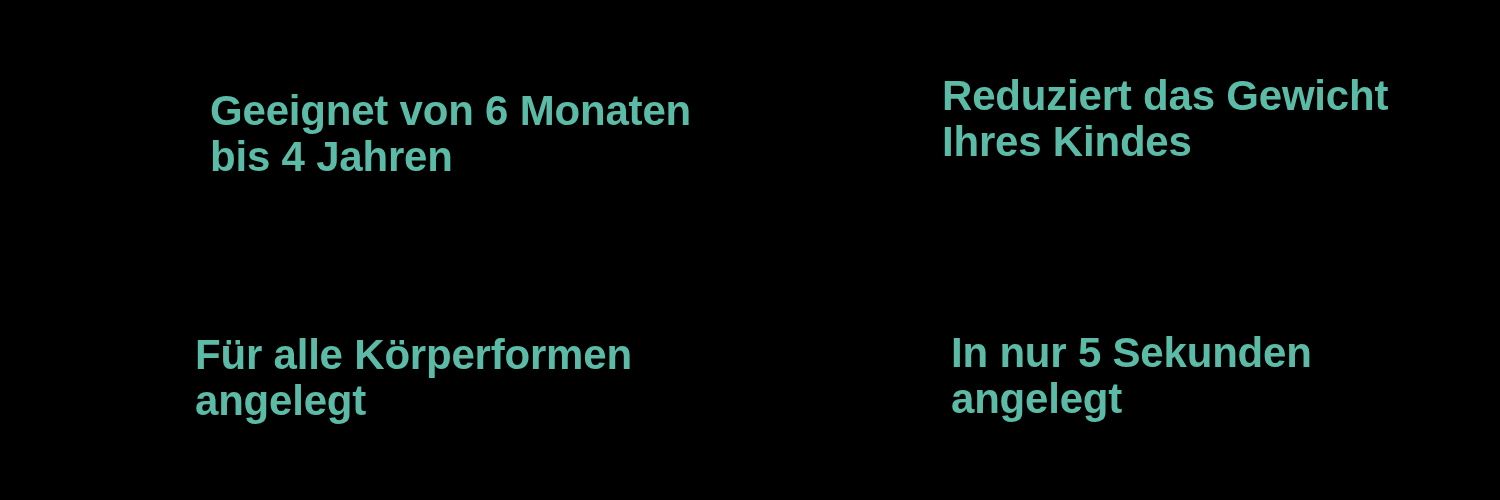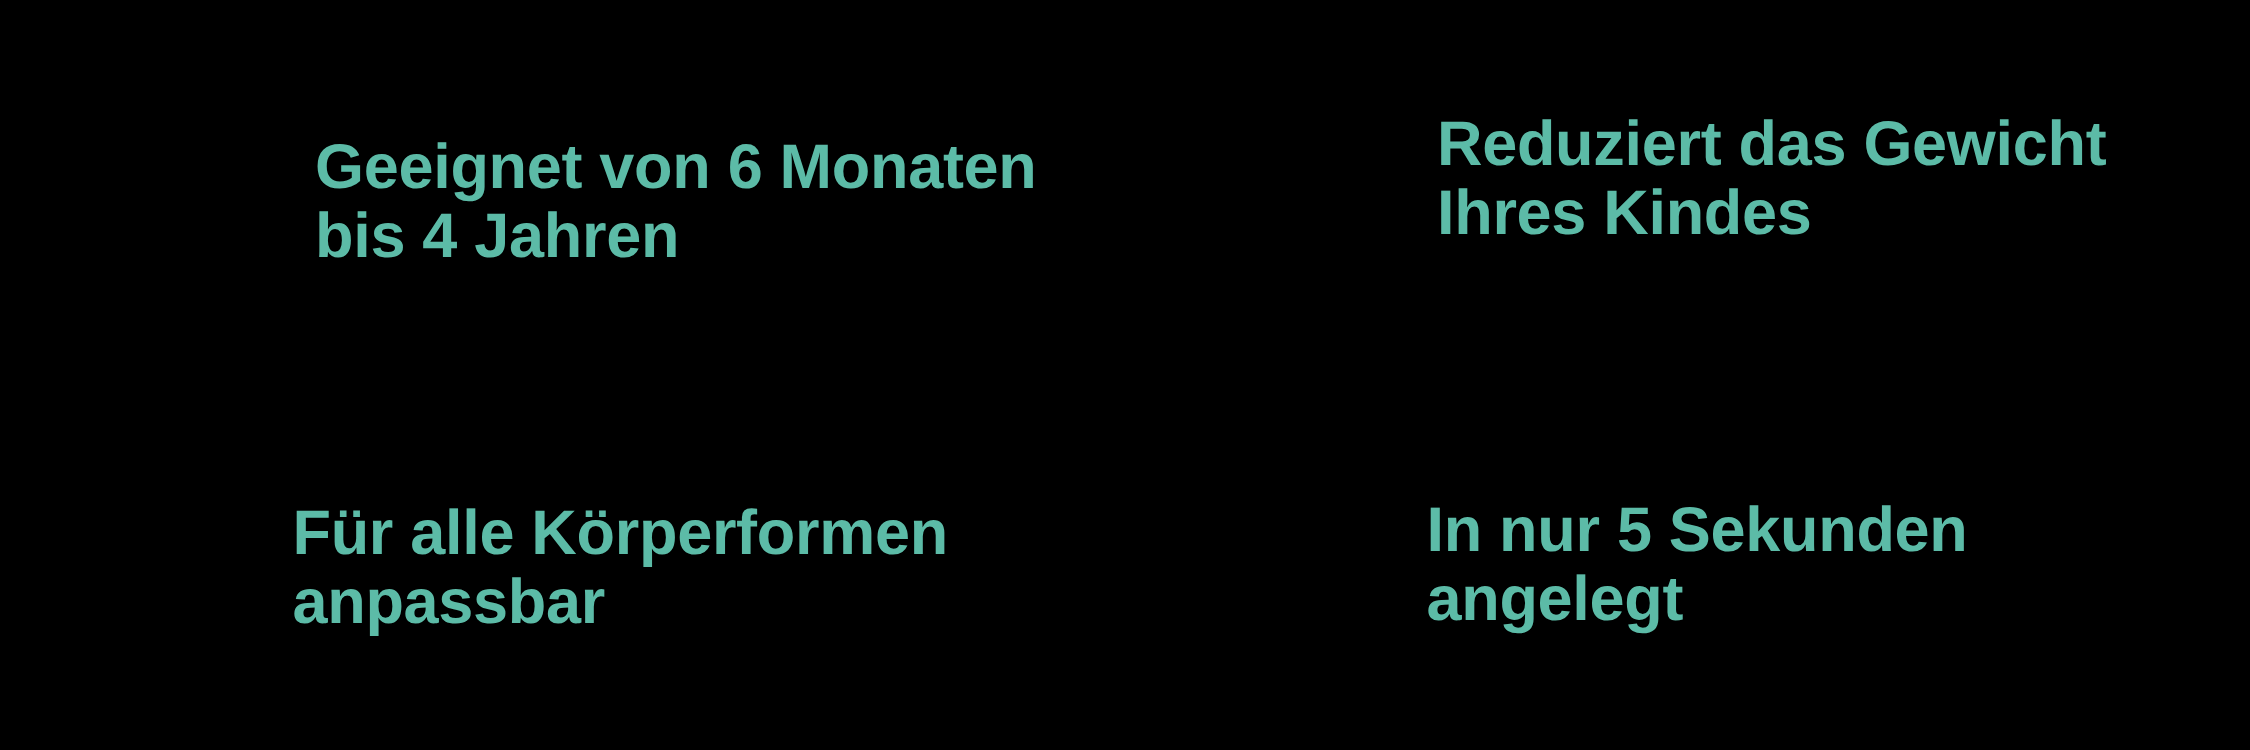--- a/index.html
+++ b/index.html
@@ -24,34 +24,34 @@
     font-weight: 700;
     font-size: 42px;
     line-height: 46px;
     letter-spacing: -0.2px;
     white-space: pre-line;
     -webkit-font-smoothing: antialiased;
   }
 
   
   .feature--age        { left: 210px; top: 88px; }
-  .feature--weight     { left: 942px; top: 73px; margin-left: 16px; }
+  .feature--weight     { left: 942px; top: 73px; }
   .feature--bodyshapes { left: 195px; top: 332px; }
   .feature--speed      { left: 939px; top: 330px; }
 </style>
 </head>
 <body style="background: rgb(0, 0, 0);">
 
 <div id="stage" style="background: rgb(0, 0, 0);">
 
   <div class="feature feature--age" style="color: rgb(92, 187, 167);">Geeignet von 6 Monaten
 bis 4 Jahren</div>
 
   <div class="feature feature--weight" style="color: rgb(92, 187, 167);">Reduziert das Gewicht
 Ihres Kindes</div>
 
   <div class="feature feature--bodyshapes" style="color: rgb(92, 187, 167);">Für alle Körperformen
-anpassbar</div>
+angelegt</div>
 
   <div class="feature feature--speed" style="color: rgb(92, 187, 167); margin-left: 12px;">In nur 5 Sekunden
 angelegt</div>
 
 </div>
 
 </body></html>

